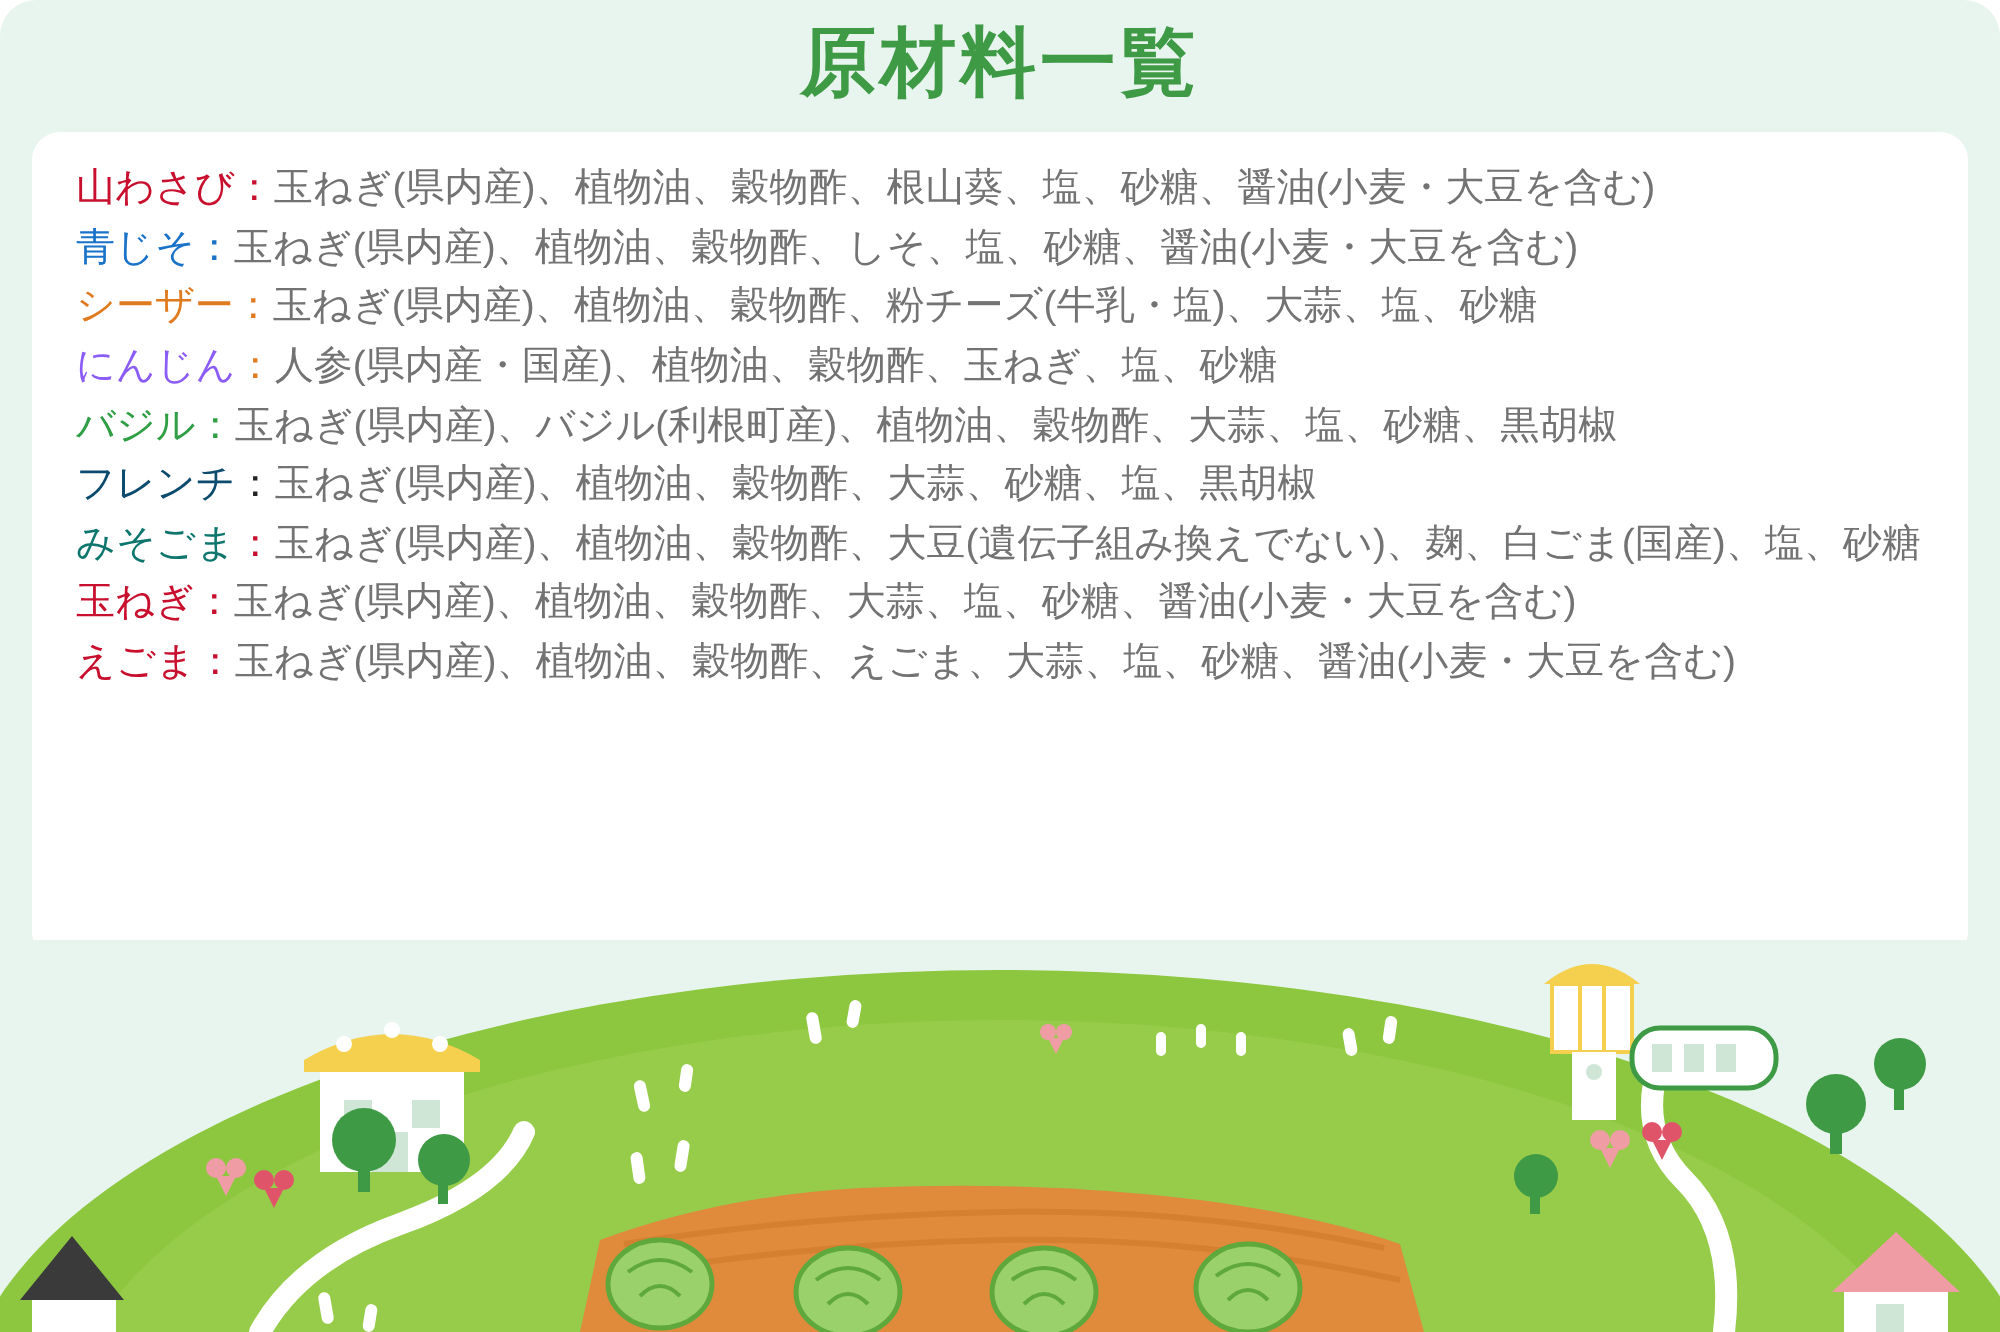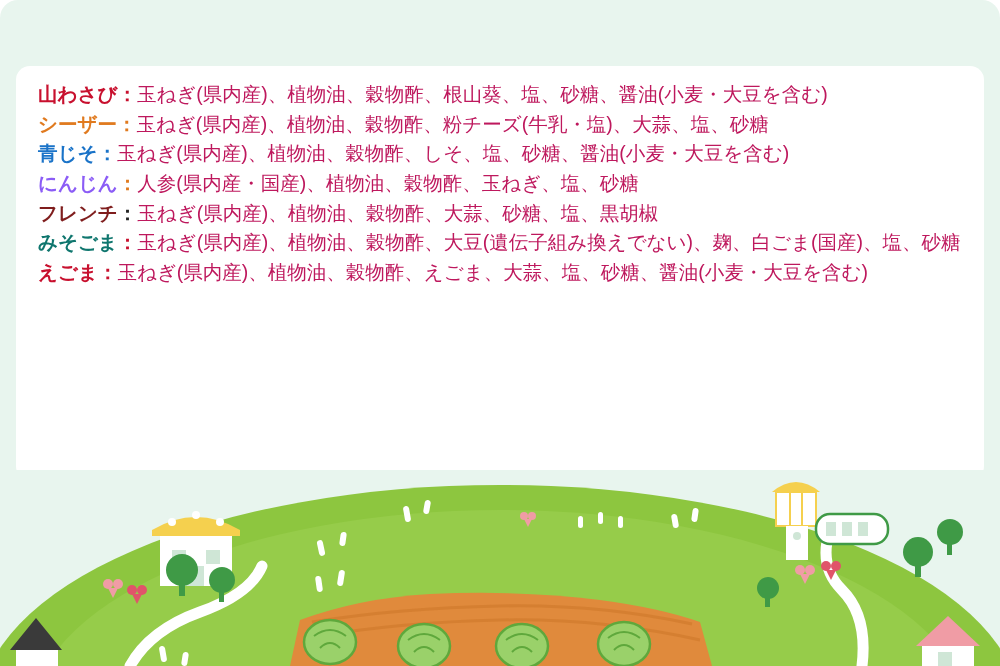--- a/index.html
+++ b/index.html
@@ -57,74 +57,81 @@
     top: 14px;
     width: 930px;
   }
   .row {
     font-size: 19.5px;
     line-height: 1.52;
     color: #1a1a1a;
     text-indent: 0;
   }
   .label {
-    font-weight: bold;
+    font-weight: normal;
     color: #c8102e;
   }
   .body-text {
-    color: #be185d;
+    color: #737373;
   }
   
   .scene {
     position: absolute;
     left: 0;
     top: 470px;
     width: 1000px;
     height: 196px;
     overflow: hidden;
   }
 </style>
 </head>
 <body>
 
 <div class="page">
   <div class="bg-panel"></div>
 
+  <div class="title">原材料一覧</div>
 
   <div class="card">
     <div class="list">
 
       <div class="row">
         <span class="label" style="color:#c8102e">山わさび</span><span class="label" style="color:#c8102e">：</span><span class="body-text">玉ねぎ(県内産)、植物油、穀物酢、根山葵、塩、砂糖、醤油(小麦・大豆を含む)</span>
       </div>
 
 
       <div class="row">
+        <span class="label" style="color:#1a73c8">青じそ</span><span class="label" style="color:#1a73c8">：</span><span class="body-text">玉ねぎ(県内産)、植物油、穀物酢、しそ、塩、砂糖、醤油(小麦・大豆を含む)</span>
+      </div>
+
+      <div class="row">
         <span class="label" style="color:#e07a1f">シーザー</span><span class="label" style="color:#e07a1f">：</span><span class="body-text">玉ねぎ(県内産)、植物油、穀物酢、粉チーズ(牛乳・塩)、大蒜、塩、砂糖</span>
       </div>
 
       <div class="row">
-        <span class="label" style="color:#1a73c8">青じそ</span><span class="label" style="color:#1a73c8">：</span><span class="body-text">玉ねぎ(県内産)、植物油、穀物酢、しそ、塩、砂糖、醤油(小麦・大豆を含む)</span>
-      </div>
-
-      <div class="row">
         <span class="label" style="color:#8b5cf6">にんじん</span><span class="label" style="color:#e07a1f">：</span><span class="body-text">人参(県内産・国産)、植物油、穀物酢、玉ねぎ、塩、砂糖</span>
       </div>
 
 
-
-      <div class="row">
-        <span class="label" style="color:#7f1d1d">フレンチ</span><span class="label" style="color:#222222">：</span><span class="body-text">玉ねぎ(県内産)、植物油、穀物酢、大蒜、砂糖、塩、黒胡椒</span>
+      <div class="row">
+        <span class="label" style="color:#2f9e44">バジル</span><span class="label" style="color:#2f9e44">：</span><span class="body-text">玉ねぎ(県内産)、バジル(利根町産)、植物油、穀物酢、大蒜、塩、砂糖、黒胡椒</span>
+      </div>
+
+      <div class="row">
+        <span class="label" style="color:#0c4a6e">フレンチ</span><span class="label" style="color:#222222">：</span><span class="body-text">玉ねぎ(県内産)、植物油、穀物酢、大蒜、砂糖、塩、黒胡椒</span>
       </div>
 
       <div class="row">
         <span class="label" style="color:#0f766e">みそごま</span><span class="label" style="color:#c8102e">：</span><span class="body-text">玉ねぎ(県内産)、植物油、穀物酢、大豆(遺伝子組み換えでない)、麹、白ごま(国産)、塩、砂糖</span>
       </div>
 
 
+      <div class="row">
+        <span class="label" style="color:#c8102e">玉ねぎ</span><span class="label" style="color:#c8102e">：</span><span class="body-text">玉ねぎ(県内産)、植物油、穀物酢、大蒜、塩、砂糖、醤油(小麦・大豆を含む)</span>
+      </div>
 
       <div class="row">
         <span class="label" style="color:#c8102e">えごま</span><span class="label" style="color:#c8102e">：</span><span class="body-text">玉ねぎ(県内産)、植物油、穀物酢、えごま、大蒜、塩、砂糖、醤油(小麦・大豆を含む)</span>
       </div>
 
     </div>
   </div>
 
   <div class="scene">
     <svg width="1000" height="196" viewBox="0 0 1000 196">

